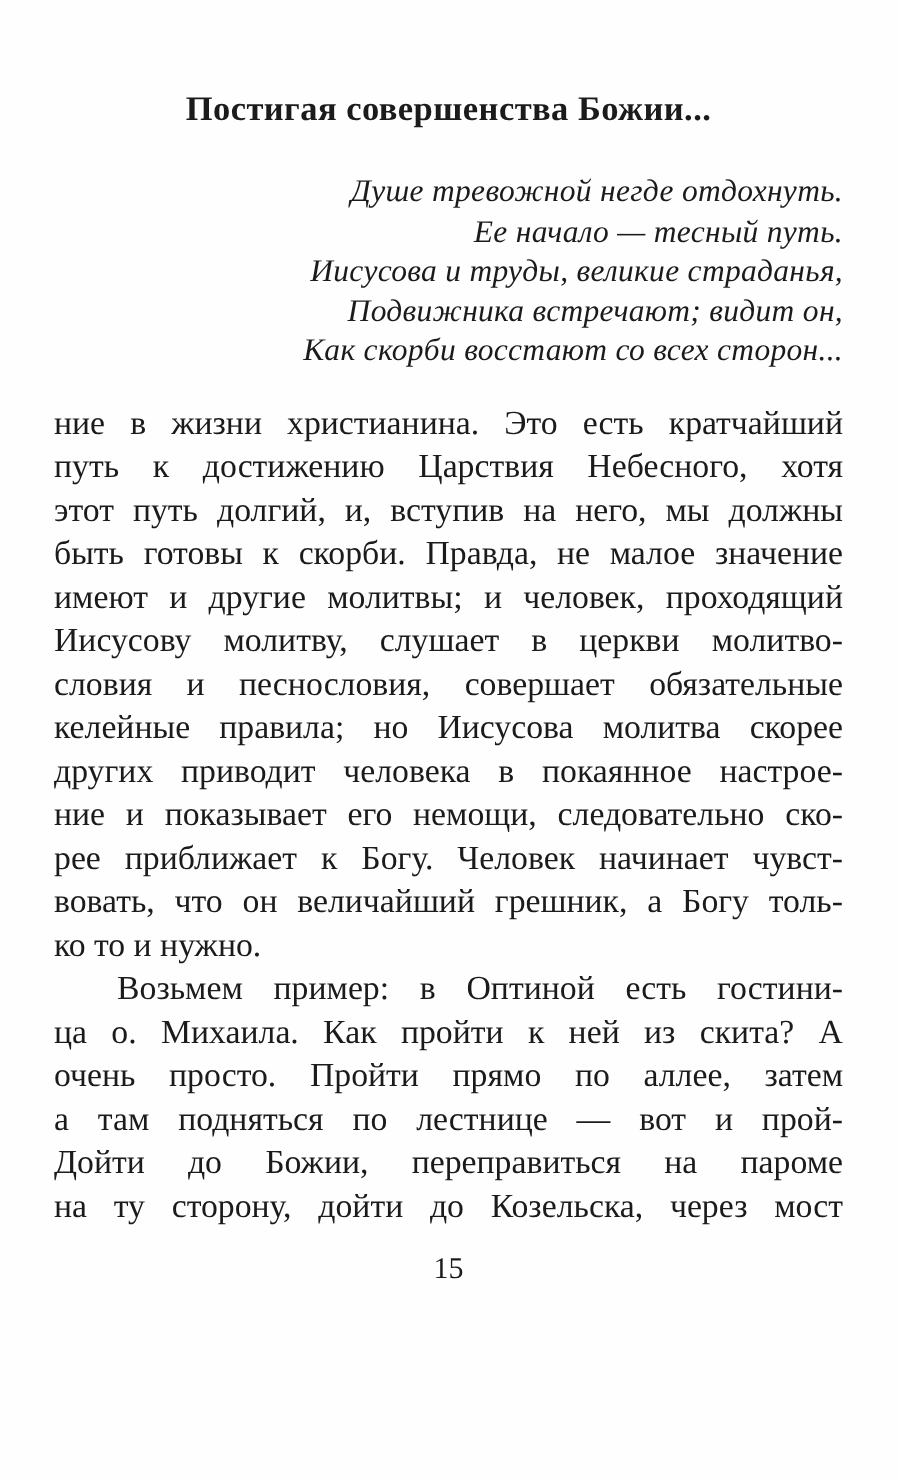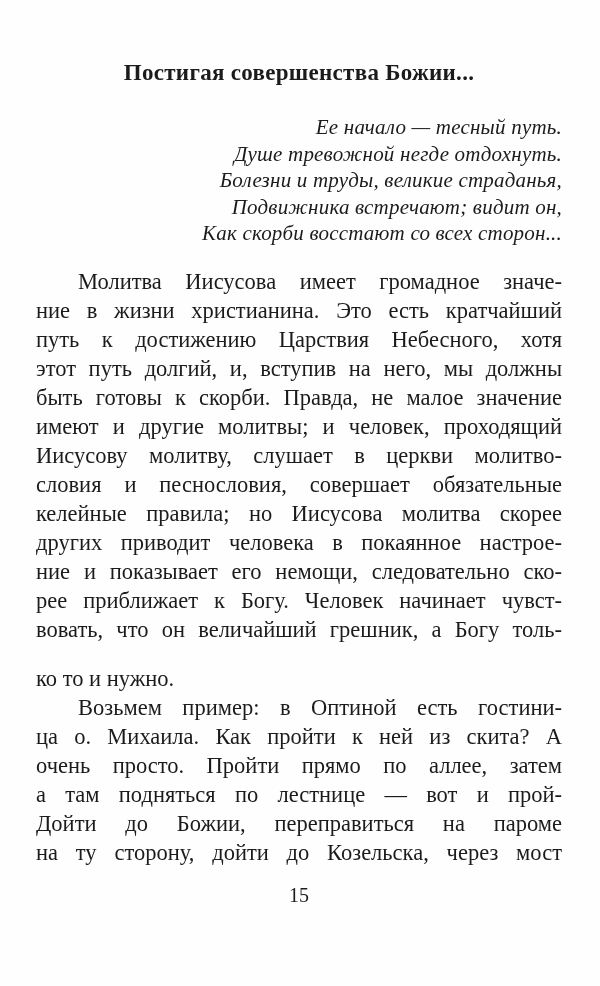--- a/index.html
+++ b/index.html
@@ -45,50 +45,48 @@
     line-height: 29px;
     text-align: justify;
     text-align-last: justify;
     white-space: nowrap;
   }
   .body-text .line.first {
     padding-left: 42px;
   }
   .body-text .paragraph.ends .line.last {
     text-align-last: left;
-    margin-top: 20px;
   }
   .body-text .paragraph.continues .line.last {
     text-align-last: justify;
   }
   .page-number {
     margin-top: 16px;
     text-align: center;
     font-size: 20px;
     line-height: 24px;
   }
 </style>
 </head>
 <body>
 
 <div class="page">
 
   <h1 class="title">Постигая совершенства Божии...</h1>
 
   <div class="poem">
+      <div class="line">Душе тревожной негде отдохнуть.</div>
       <div class="line first">Ее начало — тесный путь.</div>
-      <div class="line">Душе тревожной негде отдохнуть.</div>
-      <div class="line">Болезни и труды, великие страданья,</div>
+      <div class="line">Иисусова и труды, великие страданья,</div>
       <div class="line">Подвижника встречают; видит он,</div>
       <div class="line last">Как скорби восстают со всех сторон...</div>
     </div>
 
   <div class="body-text">
     <div class="paragraph ends">
-        <div class="line first">Молитва Иисусова имеет громадное значе-</div>
         <div class="line">ние в жизни христианина. Это есть кратчайший</div>
         <div class="line">путь к достижению Царствия Небесного, хотя</div>
         <div class="line">этот путь долгий, и, вступив на него, мы должны</div>
         <div class="line">быть готовы к скорби. Правда, не малое значение</div>
         <div class="line">имеют и другие молитвы; и человек, проходящий</div>
         <div class="line">Иисусову молитву, слушает в церкви молитво-</div>
         <div class="line">словия и песнословия, совершает обязательные</div>
         <div class="line">келейные правила; но Иисусова молитва скорее</div>
         <div class="line">других приводит человека в покаянное настрое-</div>
         <div class="line">ние и показывает его немощи, следовательно ско-</div>

